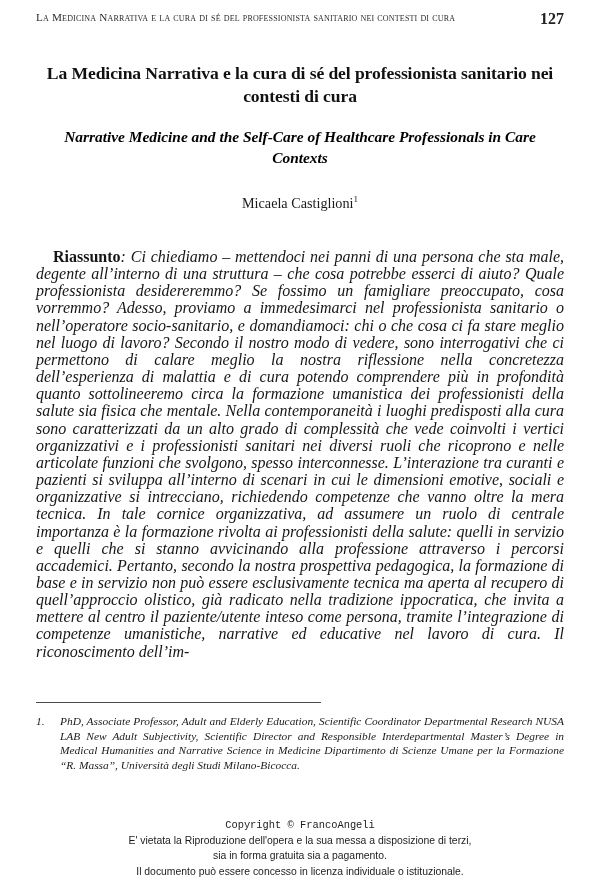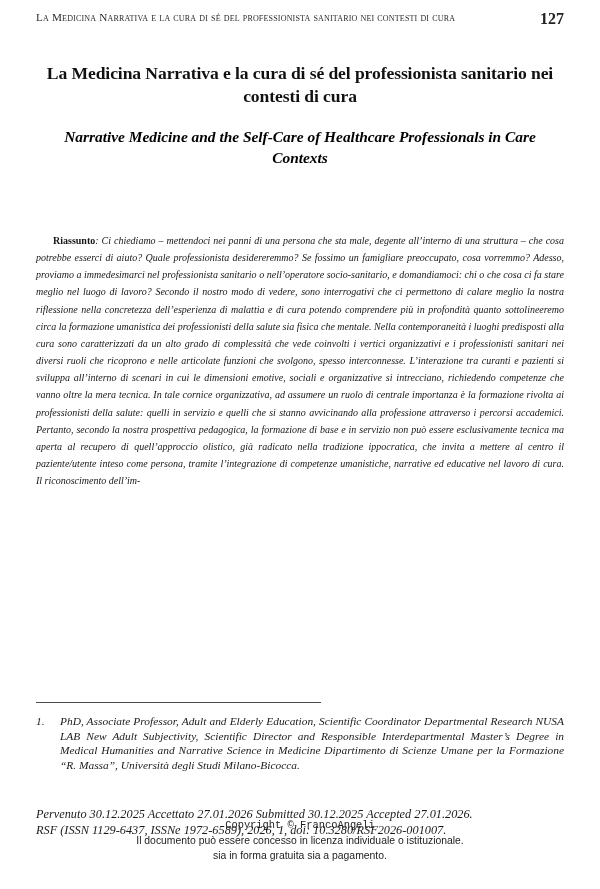--- a/index.html
+++ b/index.html
@@ -90,24 +90,24 @@
   .author sup {
     font-size: 9px;
     vertical-align: super;
     line-height: 0;
   }
 
   
   .abstract {
     position: absolute;
     left: 36px;
-    top: 232px;
-    width: 528px;
-    font-style: italic;
-    font-size: 10px;
+    top: 248px;
+    width: 528px;
+    font-style: italic;
+    font-size: 16px;
     line-height: 17.15px;
     text-align: justify;
     color: #161616;
     hyphens: manual;
   }
   .abstract b {
     font-style: normal;
     font-weight: bold;
   }
   .abstract .indent { display: inline-block; width: 17px; }
@@ -192,37 +192,37 @@
   <div class="runhead">
     <div class="runhead-title">La Medicina Narrativa e la cura di sé del professionista sanitario nei contesti di cura</div>
     <div class="runhead-page">127</div>
   </div>
 
   <div class="title-block">
     <div class="title-it">La Medicina Narrativa e la cura di sé del professionista sanitario nei contesti di cura</div>
     <div class="title-en">Narrative Medicine and the Self-Care of Healthcare Professionals in Care Contexts</div>
   </div>
 
+  <div class="author">
+    <span>Micaela Castiglioni</span><sup>1</sup>
+  </div>
 
   <div class="abstract">
     <span class="indent"></span><b>Riassunto</b><span>: </span><span>Ci chiediamo – mettendoci nei panni di una persona che sta male, degente all’interno di una struttura – che cosa potrebbe esserci di aiuto? Quale professionista desidereremmo? Se fossimo un famigliare preoccupato, cosa vorremmo? Adesso, proviamo a immedesimarci nel professionista sanitario o nell’operatore socio-sanitario, e domandiamoci: chi o che cosa ci fa stare meglio nel luogo di lavoro? Secondo il nostro modo di vedere, sono interrogativi che ci permettono di calare meglio la nostra riflessione nella concretezza dell’esperienza di malattia e di cura potendo comprendere più in profondità quanto sottolineeremo circa la formazione umanistica dei professionisti della salute sia fisica che mentale. Nella contemporaneità i luoghi predisposti alla cura sono caratterizzati da un alto grado di complessità che vede coinvolti i vertici organizzativi e i professionisti sanitari nei diversi ruoli che ricoprono e nelle articolate funzioni che svolgono, spesso interconnesse. L’interazione tra curanti e pazienti si sviluppa all’interno di scenari in cui le dimensioni emotive, sociali e organizzative si intrecciano, richiedendo competenze che vanno oltre la mera tecnica. In tale cornice organizzativa, ad assumere un ruolo di centrale importanza è la formazione rivolta ai professionisti della salute: quelli in servizio e quelli che si stanno avvicinando alla professione attraverso i percorsi accademici. Pertanto, secondo la nostra prospettiva pedagogica, la formazione di base e in servizio non può essere esclusivamente tecnica ma aperta al recupero di quell’approccio olistico, già radicato nella tradizione ippocratica, che invita a mettere al centro il paziente/utente inteso come persona, tramite l’integrazione di competenze umanistiche, narrative ed educative nel lavoro di cura. Il riconoscimento dell’im-</span>
   </div>
 
   <div class="fn-rule"></div>
   <div class="footnote">
     <div class="fn-num">1.</div>
     <div class="fn-text">PhD, Associate Professor, Adult and Elderly Education, Scientific Coordinator Departmental Research NUSA LAB New Adult Subjectivity, Scientific Director and Responsible Interdepartmental Master’s Degree in Medical Humanities and Narrative Science in Medicine Dipartimento di Scienze Umane per la Formazione “R. Massa”, Università degli Studi Milano-Bicocca.</div>
   </div>
 
-  <div class="pubinfo">
-    <div>Pervenuto 30.12.2025 Accettato 27.01.2026 Submitted 30.12.2025 Accepted 27.01.2026.</div>
-    <div>RSF (ISSN 1129-6437, ISSNe 1972-6589), 2026, 1, doi: 10.3280/RSF2026-001007.</div>
-  </div>
 
   <div class="watermark">
     <div class="wm-copy">Copyright © FrancoAngeli</div>
     <div class="wm-rest">
+      <div>E' vietata la Riproduzione dell'opera e la sua messa a disposizione di terzi,</div>
+      <div>sia in forma gratuita sia a pagamento.</div>
       <div>Il documento può essere concesso in licenza individuale o istituzionale.</div>
-      <div>sia in forma gratuita sia a pagamento.</div>
     </div>
   </div>
 
 </div>
 
 </body></html>

